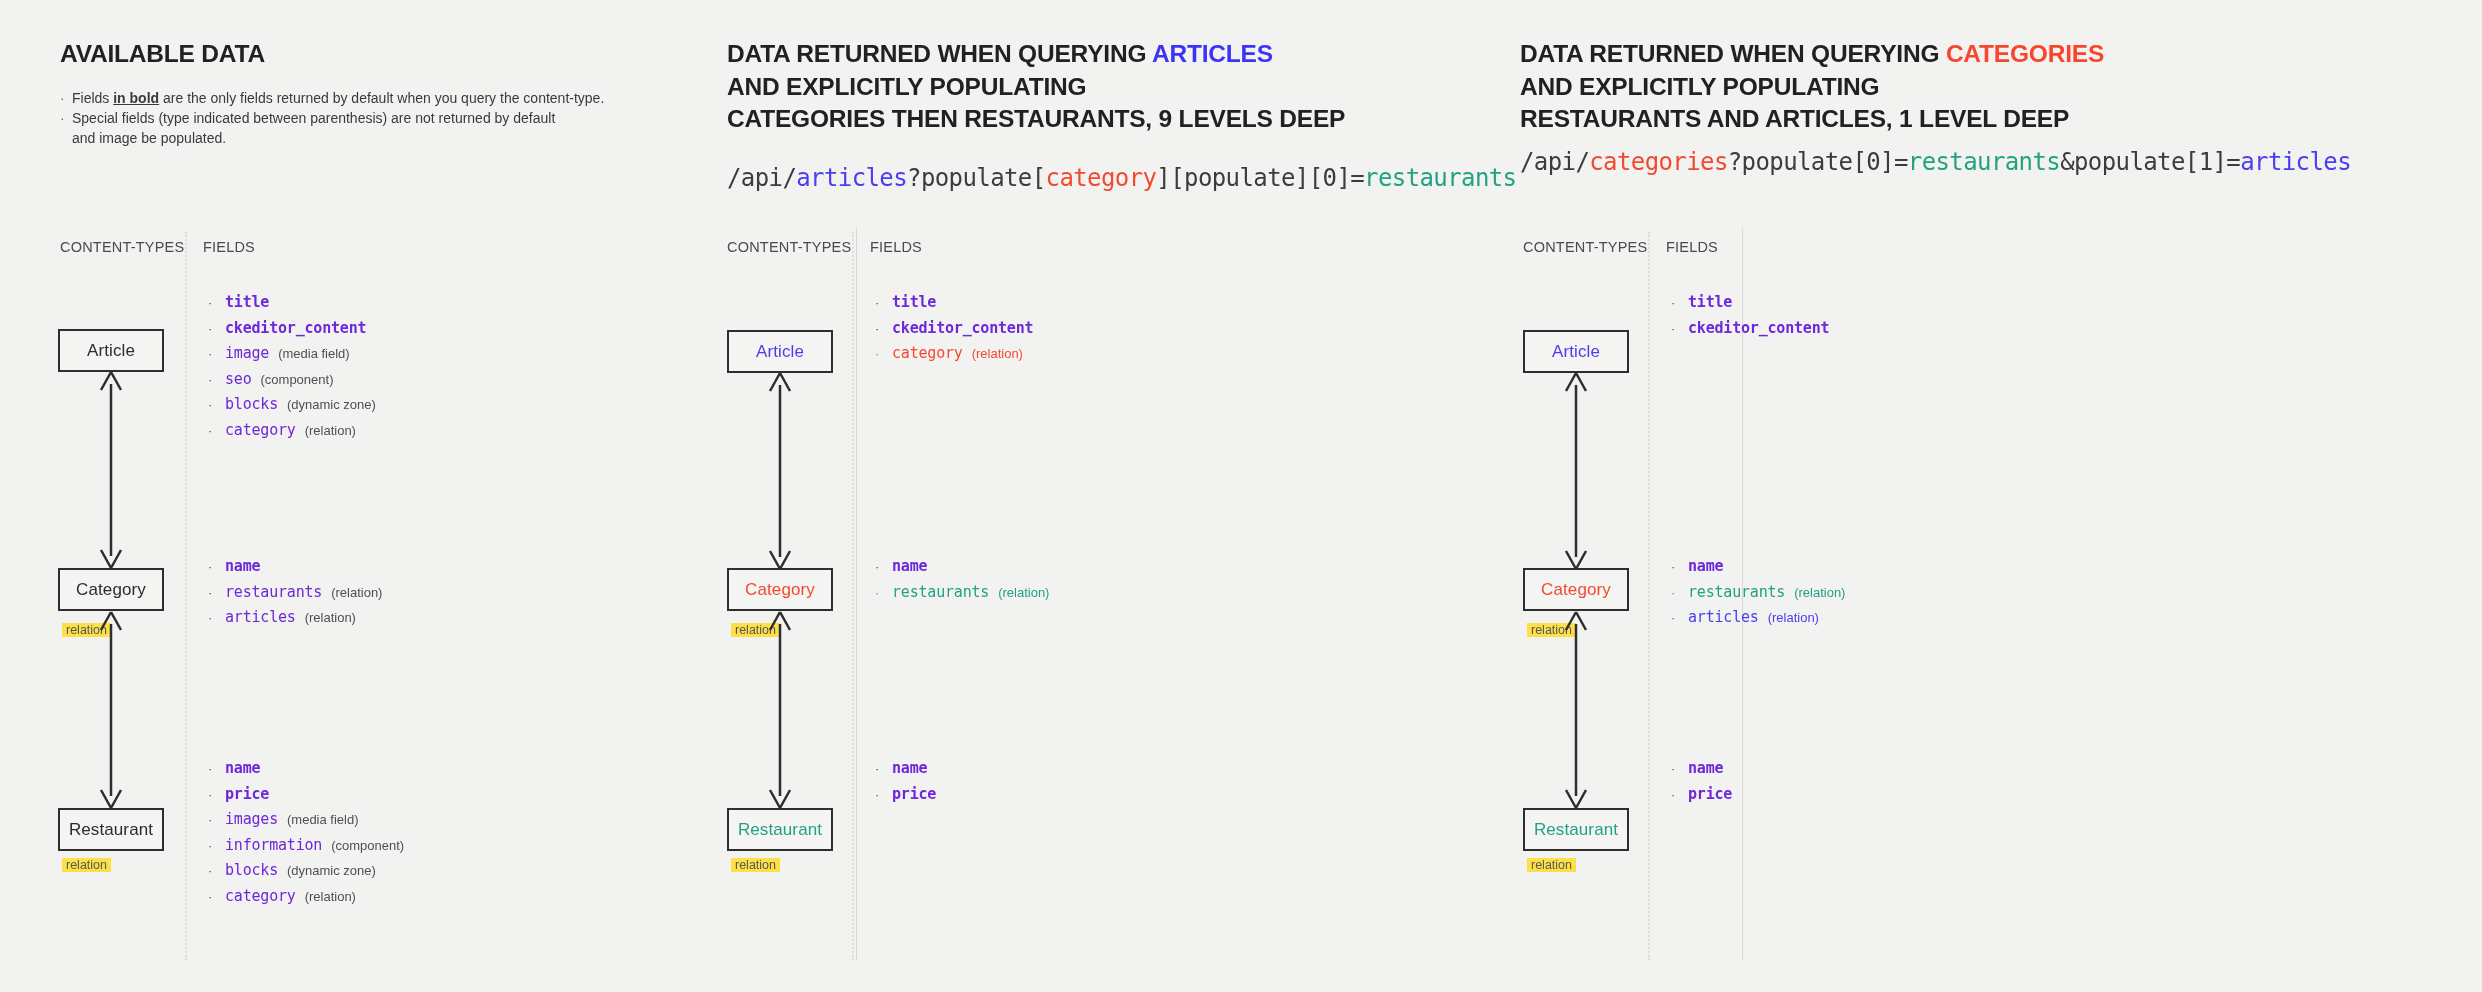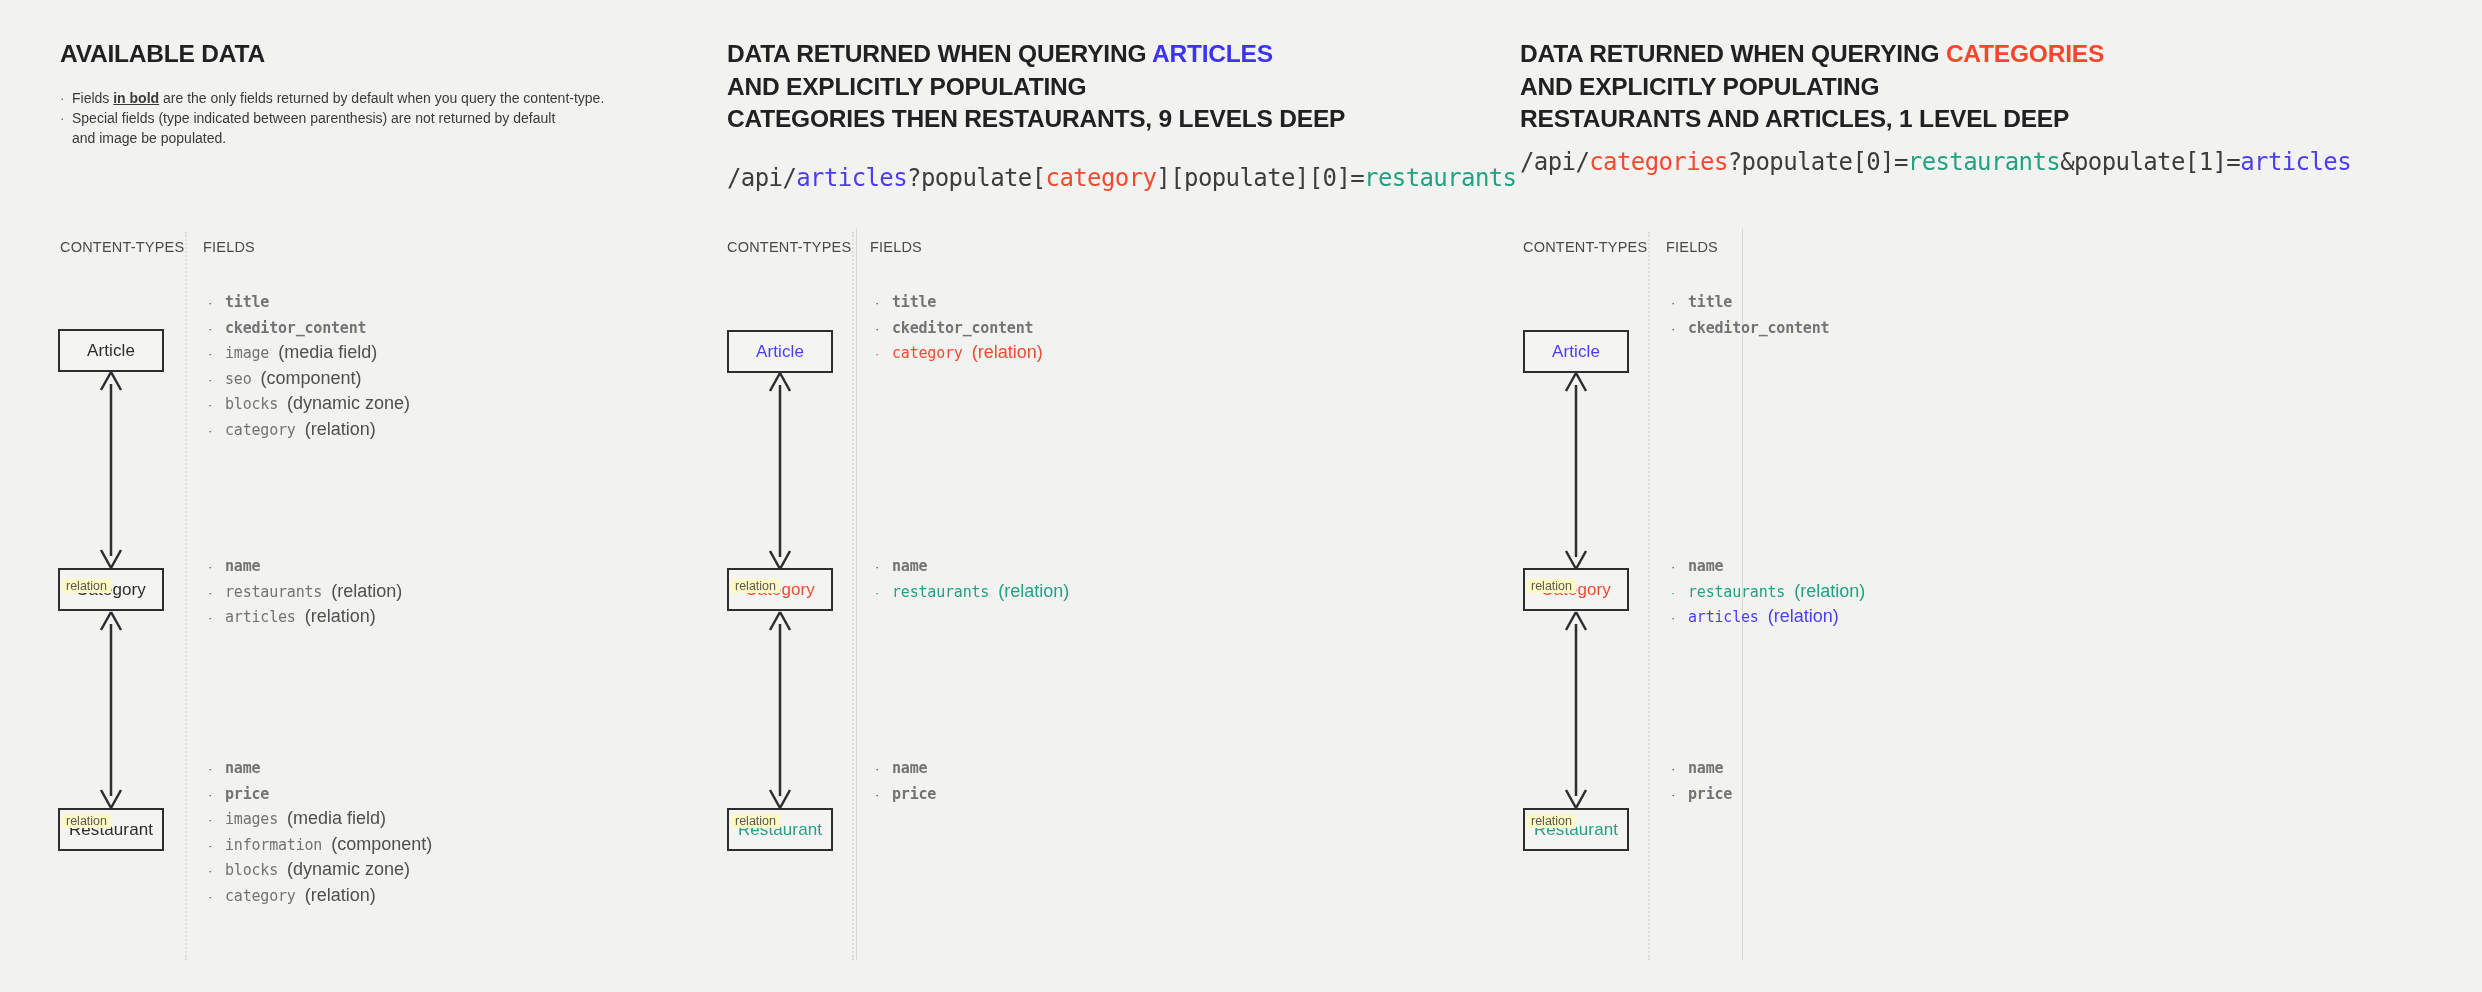--- a/index.html
+++ b/index.html
@@ -92,46 +92,47 @@
   .node-box.blue{color:#4b3df2;}
   .node-box.red{color:#f24a30;}
   .node-box.green{color:#23a183;}
 
   
   .arrow{position:absolute;}
   .rel-label{
     position:absolute;
     font-size:12.5px;
     color:#585858;
-    background:#fef9c3;
+    background:#fde047;
     padding:0 4px;
     white-space:nowrap;
+    margin-top:44px;
   }
 
   
   .field-group{position:absolute;}
   .field-row{
     display:flex;align-items:baseline;
     height:25.5px;
     white-space:nowrap;
   }
   .field-row .bullet{
     width:17px;flex:0 0 17px;
     font-size:13px;color:#4a4a4a;line-height:25.5px;
   }
   .field-name{
     font-family:"DejaVu Sans Mono", monospace;
     font-size:15px;
-    color:#737373;
+    color:#6d28d9;
     letter-spacing:-0.2px;
   }
   .field-name.bold{font-weight:bold;}
   .field-kind{
     font-family:"Liberation Sans", sans-serif;
-    font-size:18px;
+    font-size:13px;
     color:#4f4f4f;
     margin-left:9px;
   }
   .f-red .field-name,.f-red .field-kind,.f-red .bullet{color:#f24a30;}
   .f-green .field-name,.f-green .field-kind,.f-green .bullet{color:#23a183;}
   .f-blue .field-name,.f-blue .field-kind,.f-blue .bullet{color:#4b3df2;}
 </style>
 </head>
 <body>
 

